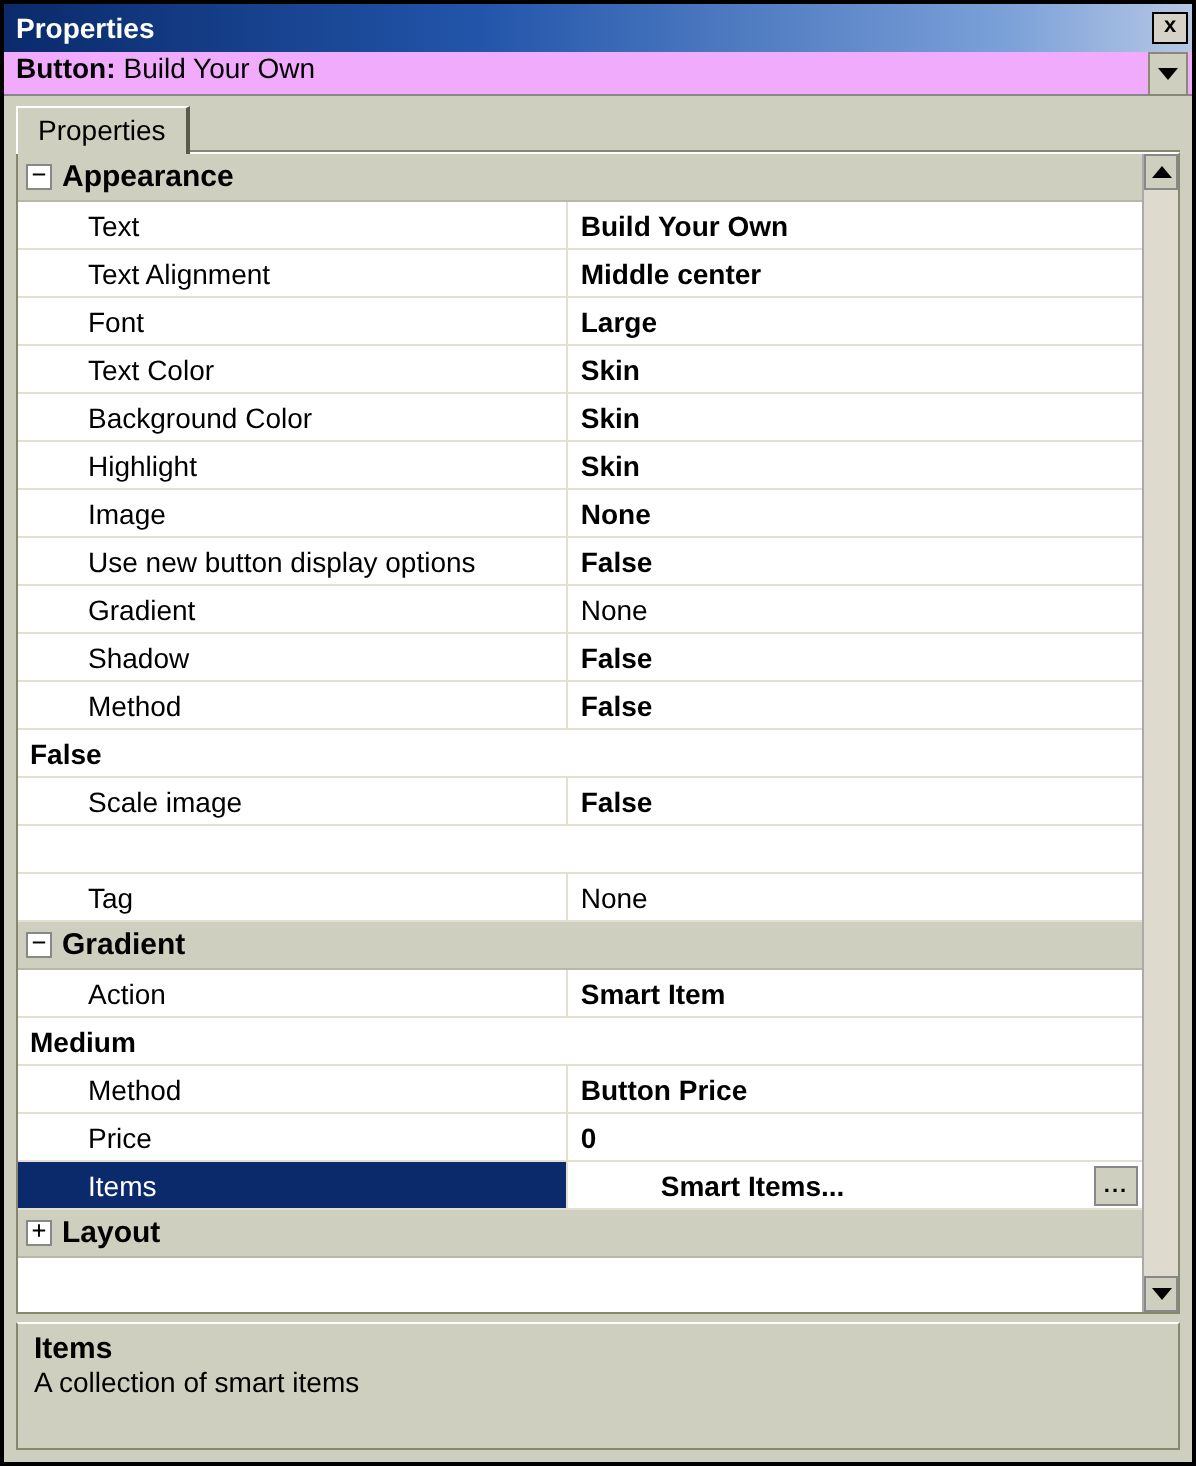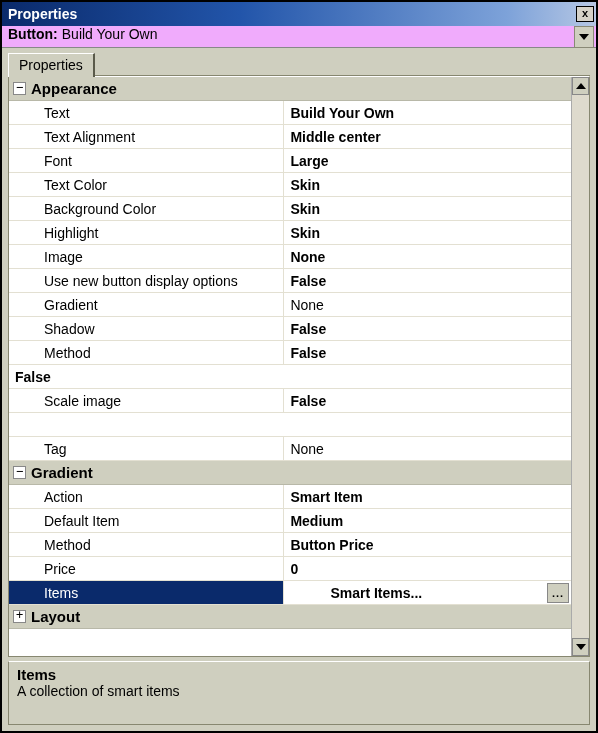--- a/index.html
+++ b/index.html
@@ -338,21 +338,20 @@
             <div class="expander">−</div>
             <span>Gradient</span>
           </div>
           <div class="prop-row">
             <div class="prop-name">Action</div>
             <div class="prop-val">
               <span style="flex: 1 1 0%;">Smart Item</span>
             </div>
           </div>
           <div class="prop-row">
-            <div class="prop-name">Default Item</div>
             <div class="prop-val">
               <span style="flex: 1 1 0%;">Medium</span>
             </div>
           </div>
           <div class="prop-row">
             <div class="prop-name">Method</div>
             <div class="prop-val">
               <span style="flex: 1 1 0%;">Button Price</span>
             </div>
           </div>

